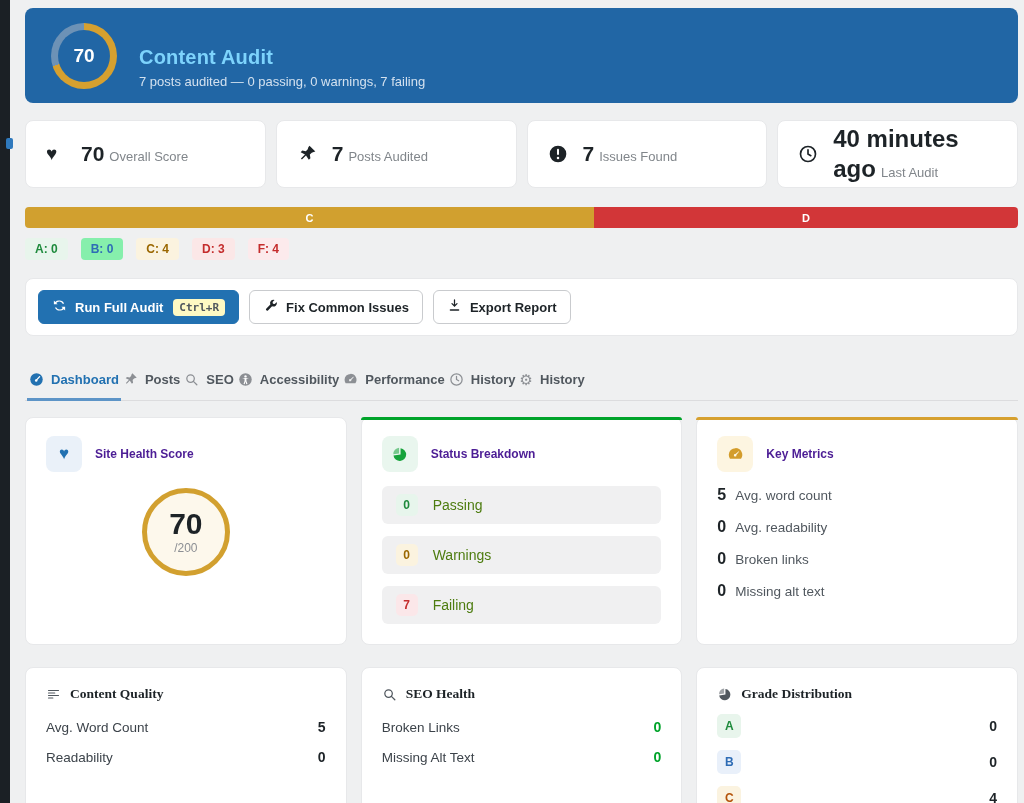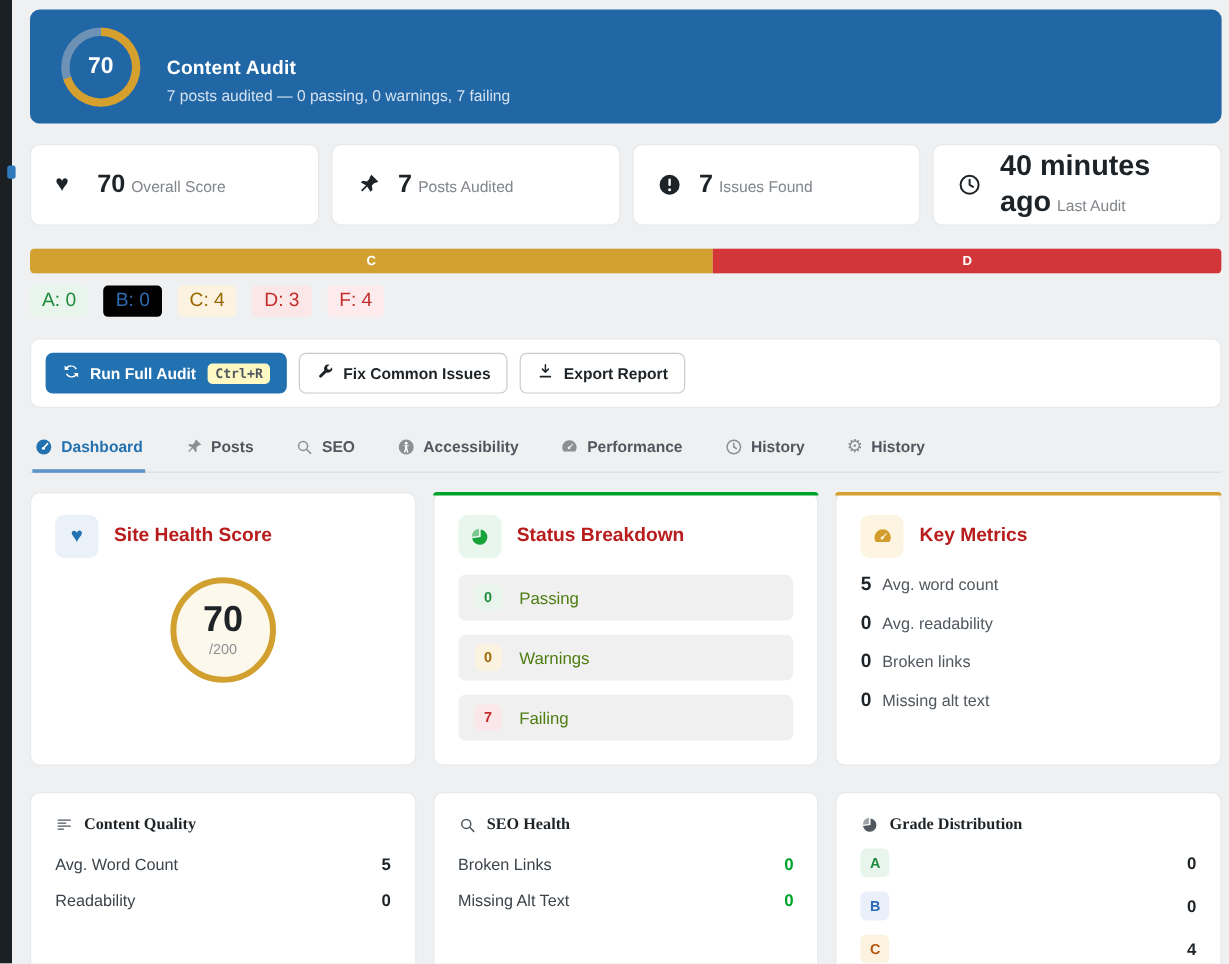--- a/index.html
+++ b/index.html
@@ -14,21 +14,21 @@
 
   .page { position:absolute; left:10px; top:0; right:0; bottom:0; padding:8px 6px 0 15px; }
 
   
   .hero { background:#2166a5; border-radius:8px; height:95px; display:flex; align-items:center; gap:22px; padding:0 26px; }
   .ring { width:66px; height:66px; border-radius:50%; flex:0 0 66px;
           background:conic-gradient(#d6a02f 0deg 252deg, #6d92b6 252deg 360deg);
           display:grid; place-items:center; }
   .ring-inner { width:52px; height:52px; border-radius:50%; background:#2166a5; display:grid; place-items:center;
                 color:#fff; font-size:19px; font-weight:700; }
-  .hero-title { color:#ffffff; font-size:16px; font-weight:700; letter-spacing:.2px;margin-top:24px; }
+  .hero-title { color:#7dd3fc; font-size:20px; font-weight:700; letter-spacing:.2px;margin-top:24px; }
   .hero-sub { color:#d3e1ef; font-size:13px; margin-top:5px; }
 
   
   .stats { display:grid; grid-template-columns:repeat(4,1fr); gap:10px; margin-top:17px; }
   .stat-card { background:#fff; border:1px solid #e7e8ea; border-radius:8px; height:68px;
                display:flex; align-items:center; gap:15px; padding:0 20px; }
   .stat-icon { width:20px; height:20px; color:#1d2327; flex:0 0 20px; }
   .stat-icon svg { width:20px; height:20px; display:block; }
   .heart-glyph { font-size:19px; line-height:20px; }
   .stat-text { line-height:1.25; }
@@ -37,40 +37,40 @@
   .stat-lbl { font-size:13px; color:#81868b; margin-left:5px; }
 
   
   .grade-bar { display:flex; height:21px; border-radius:4px; overflow:hidden; margin-top:19px; }
   .seg { display:grid; place-items:center; color:#fff; font-size:11px; font-weight:700; }
   .seg-c { flex:0 0 57.3%; background:#d1a02f; }
   .seg-d { flex:1; background:#d23638; }
 
   
   .grade-badges { display:flex; gap:13px; margin-top:10px; }
-  .gbadge { font-size:16px; font-weight:400; padding:4px 10px; border-radius:4px; }
+  .gbadge { font-size:12px; font-weight:700; padding:4px 10px; border-radius:4px; }
   .gb-a { color:#1e8a3c; background:#e8f5ec; }
-  .gb-b { color:#2e6cb5; background:#000000; }
+  .gb-b { color:#2e6cb5; background:#86efac; }
   .gb-c { color:#9a6700; background:#fbf3df; }
   .gb-d { color:#c42c2c; background:#fbe7e7; }
   .gb-f { color:#c42c2c; background:#fceaec; }
 
   
   .actions-card { margin-top:18px; background:#fff; border:1px solid #e7e8ea; border-radius:8px;
                   padding:11px 12px; display:flex; gap:10px; }
   .btn { display:inline-flex; align-items:center; gap:8px; border-radius:6px; font-size:13px; font-weight:700;
          padding:7px 13px; cursor:pointer;text-align:center; }
   .btn svg { width:15px; height:15px; }
   .btn-primary { background:#2271b1; border:1px solid #2271b1; color:#fff; }
   .btn-primary kbd { font-family:"DejaVu Sans Mono","Liberation Mono",monospace; font-size:11px; font-weight:700;
                      background:#fef9c3; color:#50575e; border-radius:4px; padding:2px 6px; margin-left:2px; }
   .btn-secondary { background:#fff; border:1px solid #c9cbce; color:#1d2327; }
 
   
-  .tabs { margin-top:19px; display:flex; gap:31px; border-bottom:1px solid #dcdcde; padding-left:2px; }
+  .tabs { margin-top:30px; display:flex; border-bottom:1px solid #dcdcde; padding-left:2px; }
   .tab { display:inline-flex; align-items:center; gap:7px; font-size:13px; font-weight:700; color:#50575e;
          padding:6px 2px 11px 2px; border-bottom:3px solid transparent; margin-bottom:-1px; cursor:pointer; }
   .tab .ticon { width:15px; height:15px; color:#8c8f94; display:inline-block; }
   .tab .ticon svg { width:15px; height:15px; display:block; }
   .tab .gear-glyph { font-size:15px; line-height:15px; color:#8c8f94; }
   .tab.active { color:#2271b1; border-bottom-color:#5d94c7; }
   .tab.active .ticon { color:#2271b1; }
 
   
   .grid3 { display:grid; grid-template-columns:1fr 1fr 1fr; gap:14px; }
@@ -84,21 +84,21 @@
   .card.accent-green::before { background:#00a32a; }
   .card.accent-gold::before { background:#d6a02f; }
 
   .card-head { display:flex; align-items:center; gap:13px; margin-bottom:14px; }
   .icon-box { width:36px; height:36px; border-radius:8px; display:grid; place-items:center; }
   .icon-box svg { width:17px; height:17px; }
   .icon-box.blue { background:#eaf1f9; color:#2271b1; }
   .icon-box.green { background:#e9f6ee; color:#17a33c; }
   .icon-box.gold { background:#fdf5e1; color:#d39c2b; }
   .icon-box .heart-glyph { font-size:17px; color:#2271b1; }
-  .card-title { font-size:16px; font-weight:700; color:#b91c1c; }
+  .card-title { font-size:12px; font-weight:700; color:#4c1d95; }
 
   
   .health-circle { width:88px; height:88px; border-radius:50%; border:5px solid #d2a02f; background:#fdf8ec;
                    margin:16px auto 0; display:flex; flex-direction:column; align-items:center; justify-content:center; }
   .health-score { font-size:30px; font-weight:800; color:#1d2327; line-height:1; }
   .health-denom { font-size:12px; color:#8c8f94; margin-top:2px; }
 
   
   .srow { background:#f0f0f1; border-radius:6px; padding:8px 14px; display:flex; align-items:center; gap:15px;
           margin-bottom:12px; }

